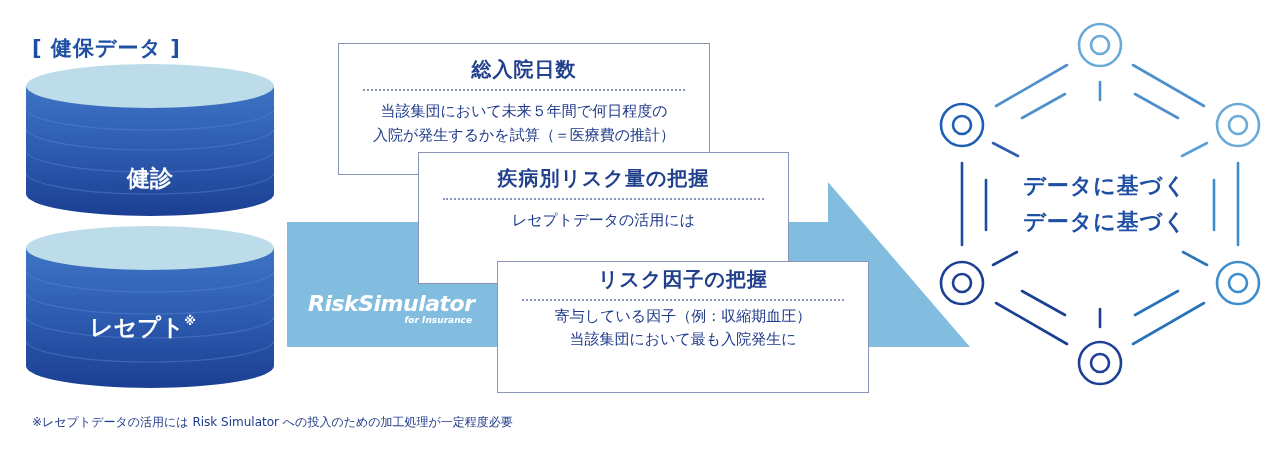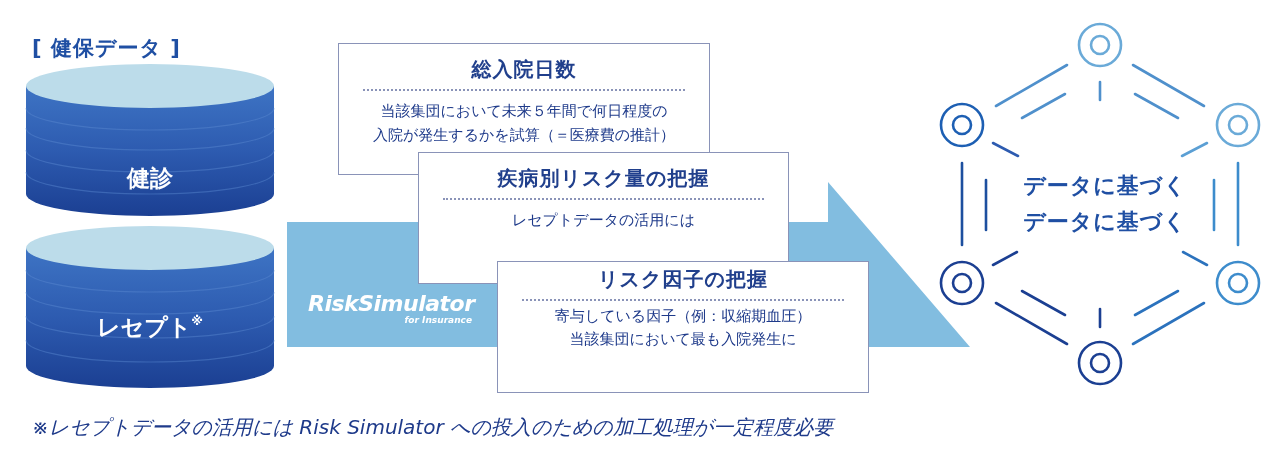--- a/index.html
+++ b/index.html
@@ -32,21 +32,21 @@
   .logo {
     left:308px; top:293px; width:170px; color:#ffffff; font-style:italic; font-weight:bold;
   }
   .logo-main { font-size:22px; letter-spacing:-0.5px; line-height:22px; }
   .logo-sub { font-size:9px; text-align:right; line-height:10px; padding-right:6px; }
   .goal-text {
     left:1000px; top:168px; width:210px; text-align:center; color:#1f4fa3; font-size:22px; font-weight:bold;
     line-height:36px; letter-spacing:1px;
   }
   .footnote {
-    left:32px; top:414px; font-size:20px; color:#1e3a8a; white-space:nowrap;font-style:italic;
+    left:32px; top:414px; font-size:12px; color:#1e3a8a; white-space:nowrap;
   }
 </style>
 </head>
 <body>
 
 <div class="abs db-title">[ 健保データ ]</div>
 
 <svg class="abs" style="left:0;top:0" width="300" height="410">
   <defs>
     <linearGradient id="cylBody" x1="0" y1="0" x2="0" y2="1">
@@ -74,21 +74,21 @@
       <path d="M26,292 A124,22 0 0 0 274,292"></path>
       <path d="M26,316 A124,22 0 0 0 274,316"></path>
       <path d="M26,340 A124,22 0 0 0 274,340"></path>
     </g>
     <ellipse cx="150" cy="248" rx="124" ry="22" fill="#bcdcea"></ellipse>
   </g>
 </svg>
 <div class="cyl-label" style="left:25px;top:163px">
   <span>健診</span>
 </div>
-<div class="cyl-label" style="left:25px;top:312px">
+<div class="cyl-label" style="left:18px;top:312px">
   <span>レセプト</span><sup>※</sup>
 </div>
 
 <svg class="abs" style="left:0;top:0" width="1280" height="464">
   <defs>
     <linearGradient id="arrowGrad" x1="0" y1="0" x2="1" y2="0" gradientUnits="userSpaceOnUse">
       <stop offset="0" stop-color="#0f4aa0"></stop>
       <stop offset="0.35" stop-color="#1d5fb3"></stop>
       <stop offset="0.7" stop-color="#5a9dd3"></stop>
       <stop offset="1" stop-color="#82bde0"></stop>

